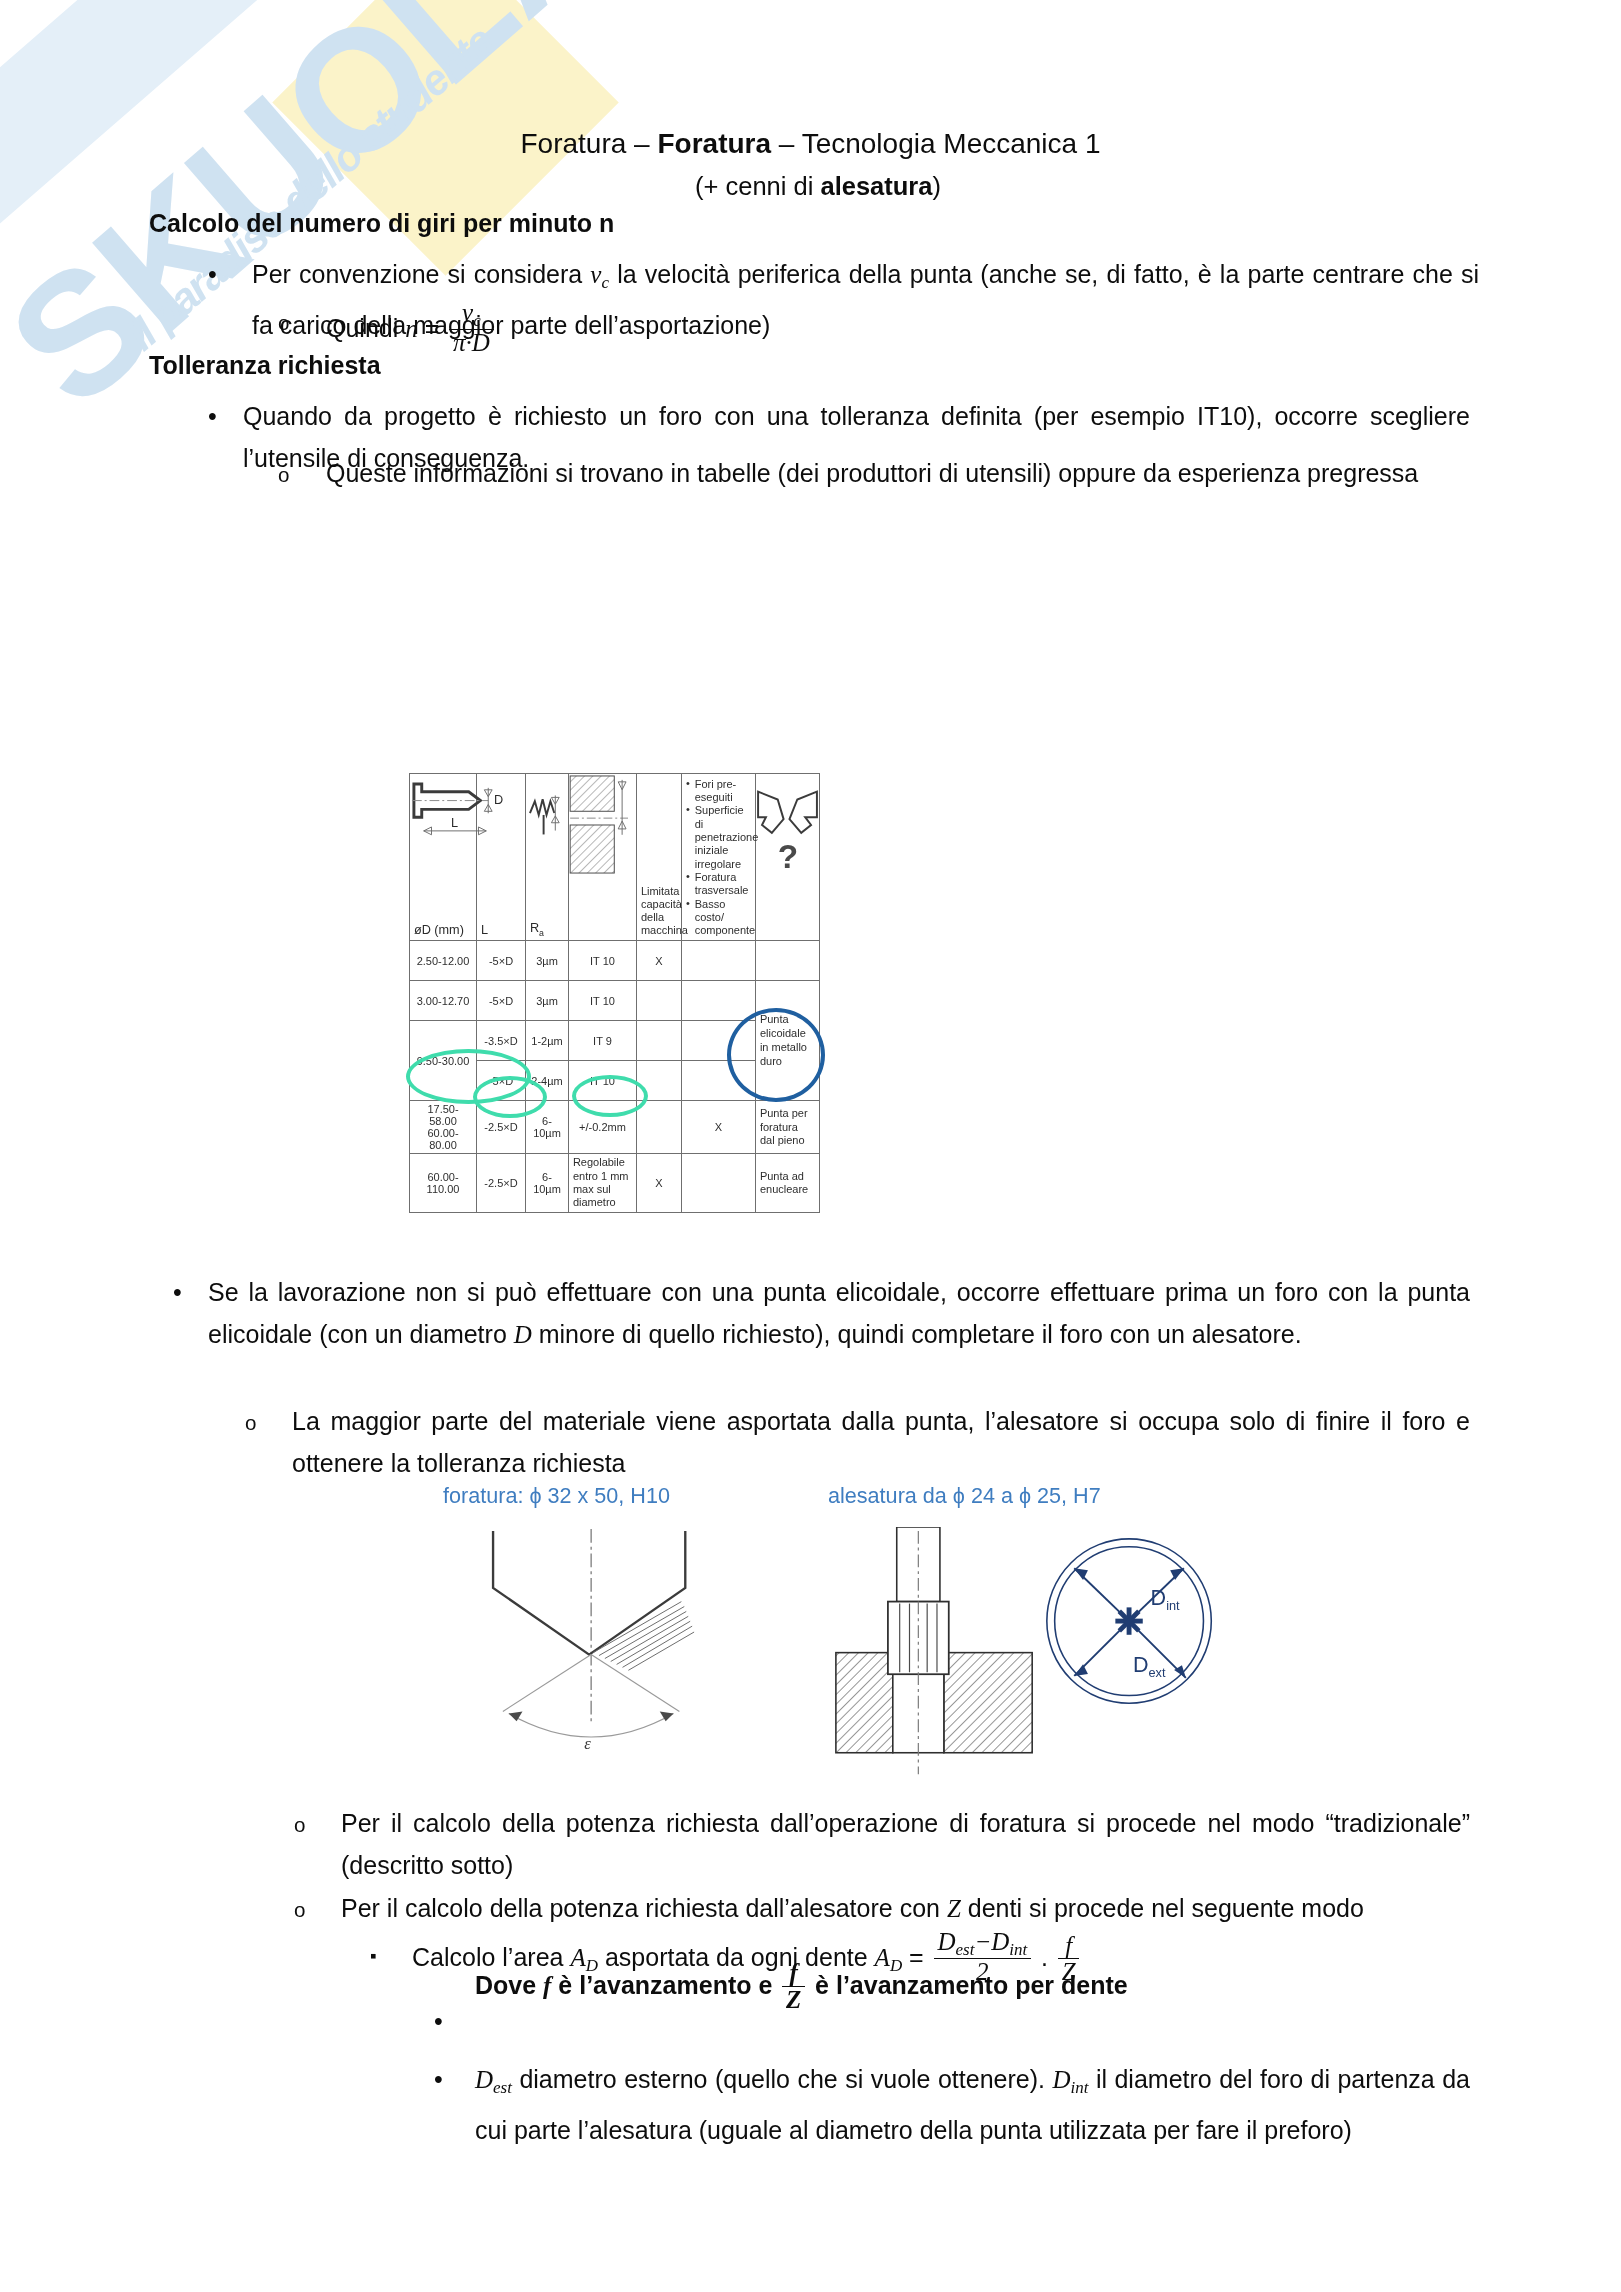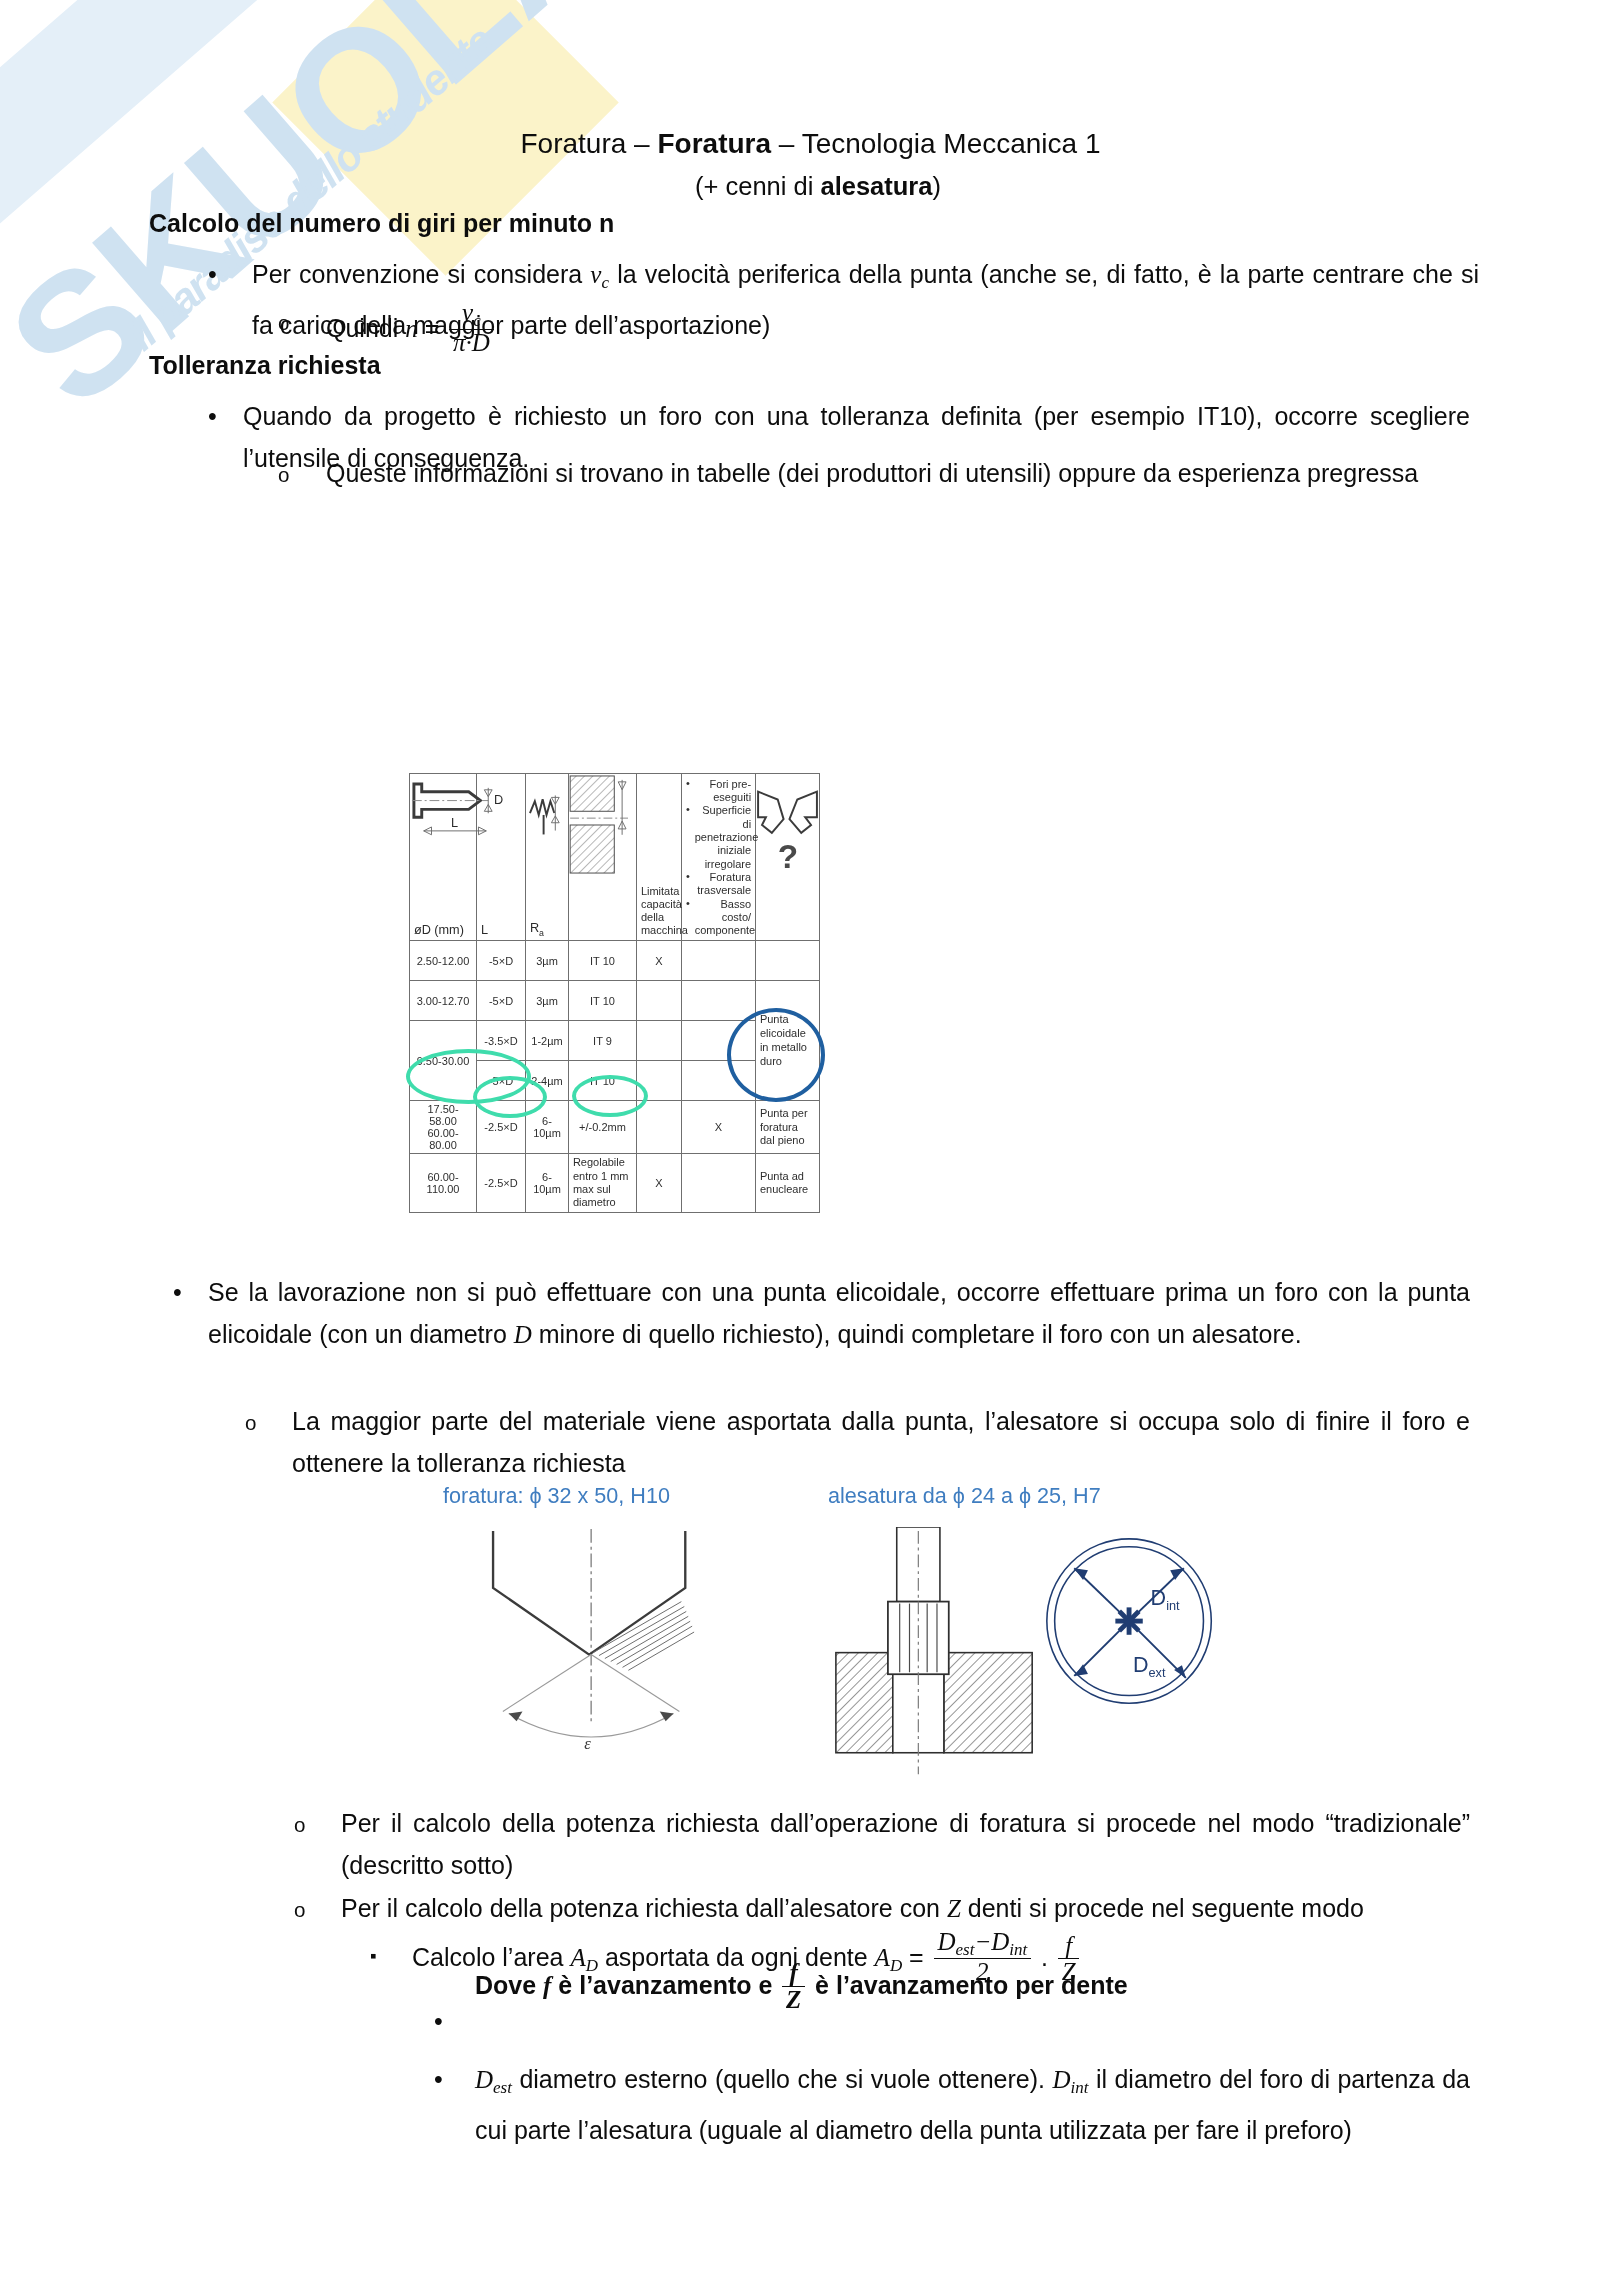--- a/index.html
+++ b/index.html
@@ -134,21 +134,21 @@
     color:#2e2e2e;
     background:#ffffff;
     table-layout:fixed;
   }
   table.tt td { border:1px solid #6f6f6f; padding:2px 3.9px; vertical-align:middle; }
   table.tt td.ctr { text-align:center; }
   table.tt tr.hdr td { height:103px; vertical-align:bottom; padding-bottom:2.9px; }
   table.tt tr.body td { height:40px; }
   .hdrlabel { text-align:left; font-size:12.7px; color:#2b2b2b; }
   .bullets { font-size:11px; line-height:13.3px; list-style:none; margin:0; padding:0; }
-  .bullets li { position:relative; padding-left:8.8px;text-align:right; }
+  .bullets li { position:relative; padding-left:8.8px; }
   .bullets li::before { content:"\2022"; position:absolute; left:0; top:-1px; }
 
   
   .hdrsvg { position:absolute; left:0; top:0; pointer-events:none; }
 
   
   .hl {
     position:absolute;
     border:4.9px solid #3fdcac;
     border-radius:50%;

